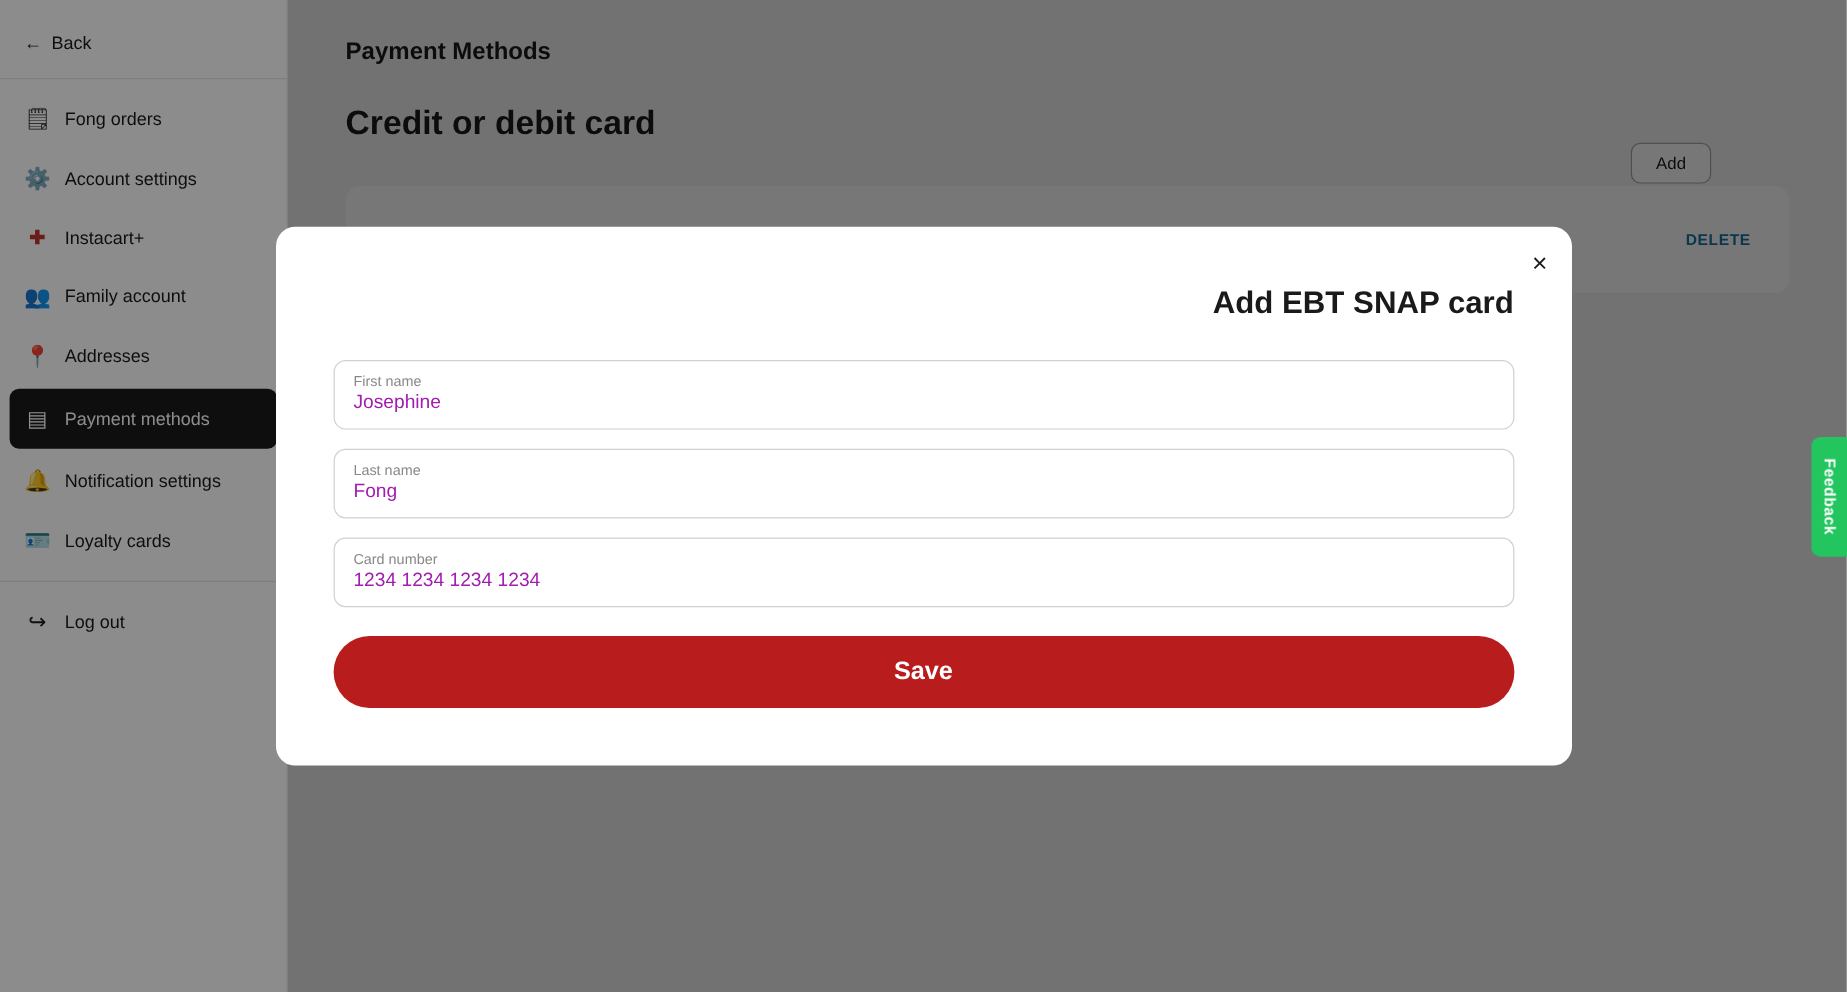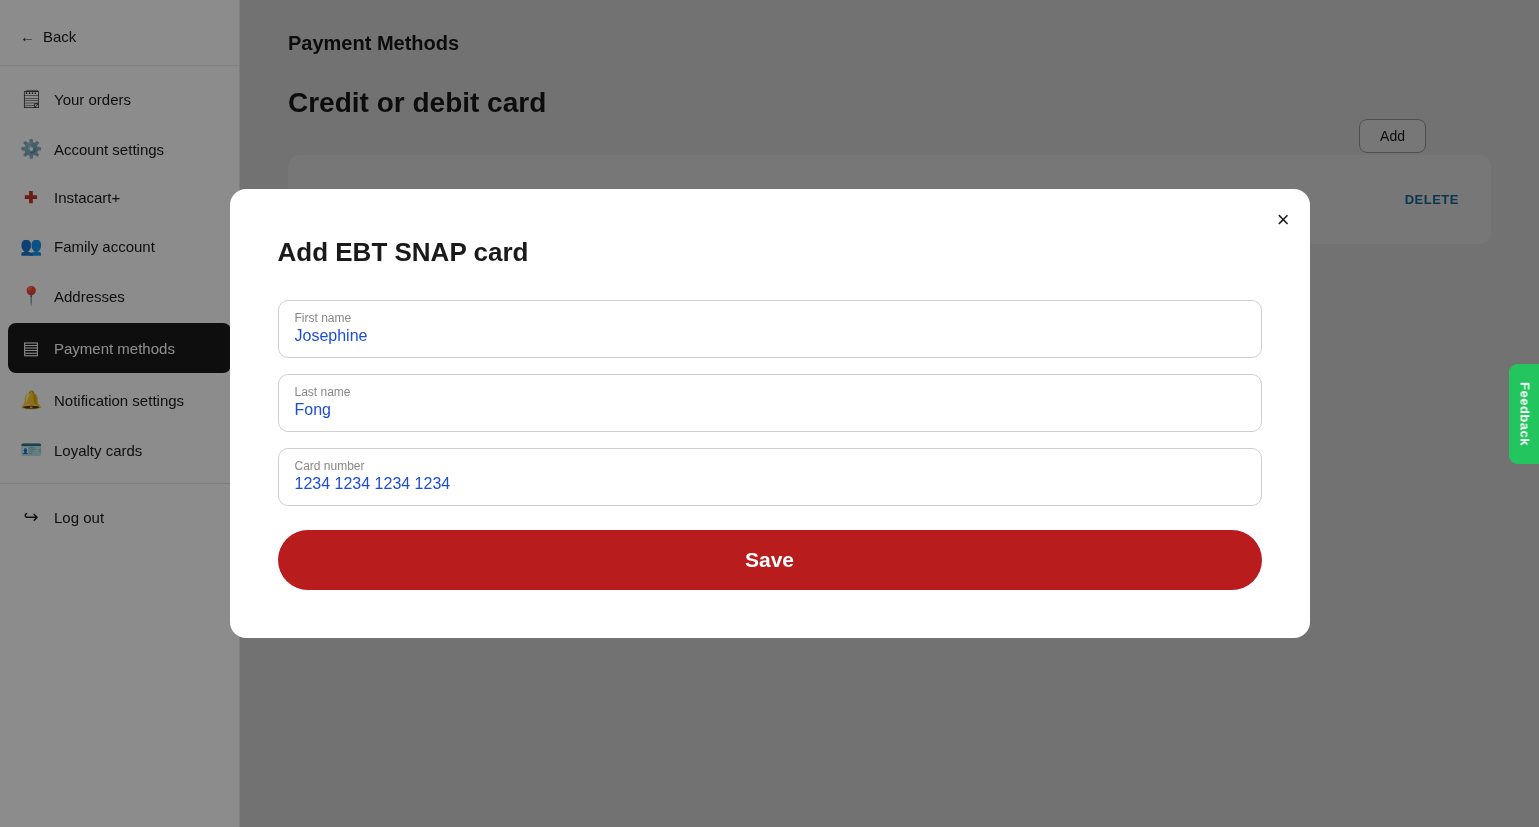--- a/index.html
+++ b/index.html
@@ -190,21 +190,21 @@
       font-size: 22px;
       cursor: pointer;
       color: #1a1a1a;
       font-weight: 300;
       line-height: 1;
     }
 
     .modal-title {
       font-size: 26px;
       font-weight: 700;
-      text-align: left;
+      text-align: right;
       margin-bottom: 32px;
       color: #1a1a1a;
     }
 
     .form-group {
       margin-bottom: 16px;
     }
 
     .form-field {
       border: 1.5px solid #d0d0d0;
@@ -220,21 +220,21 @@
       color: #888;
       display: block;
       margin-bottom: 2px;
     }
 
     .form-input {
       width: 100%;
       border: none;
       outline: none;
       font-size: 16px;
-      color: #1d4ed8;
+      color: #a21caf;
       background: transparent;
       padding: 0;
     }
 
     .btn-save {
       width: 100%;
       background: #b91c1c;
       color: #fff;
       border: none;
       border-radius: 30px;
@@ -274,21 +274,21 @@
 
   <div class="sidebar">
     <div class="sidebar-back">
       <span>←</span>
       <span>Back</span>
     </div>
     <div class="sidebar-divider"></div>
 
     <div class="sidebar-item">
       <span class="icon">🗒</span>
-      <span>Your orders</span>
+      <span>Fong orders</span>
     </div>
 
     <div class="sidebar-item">
       <span class="icon">⚙️</span>
       <span>Account settings</span>
     </div>
 
     <div class="sidebar-item">
       <span class="icon" style="color:#c0392b; font-weight:bold; font-size:16px;">✚</span>
       <span>Instacart+</span>

